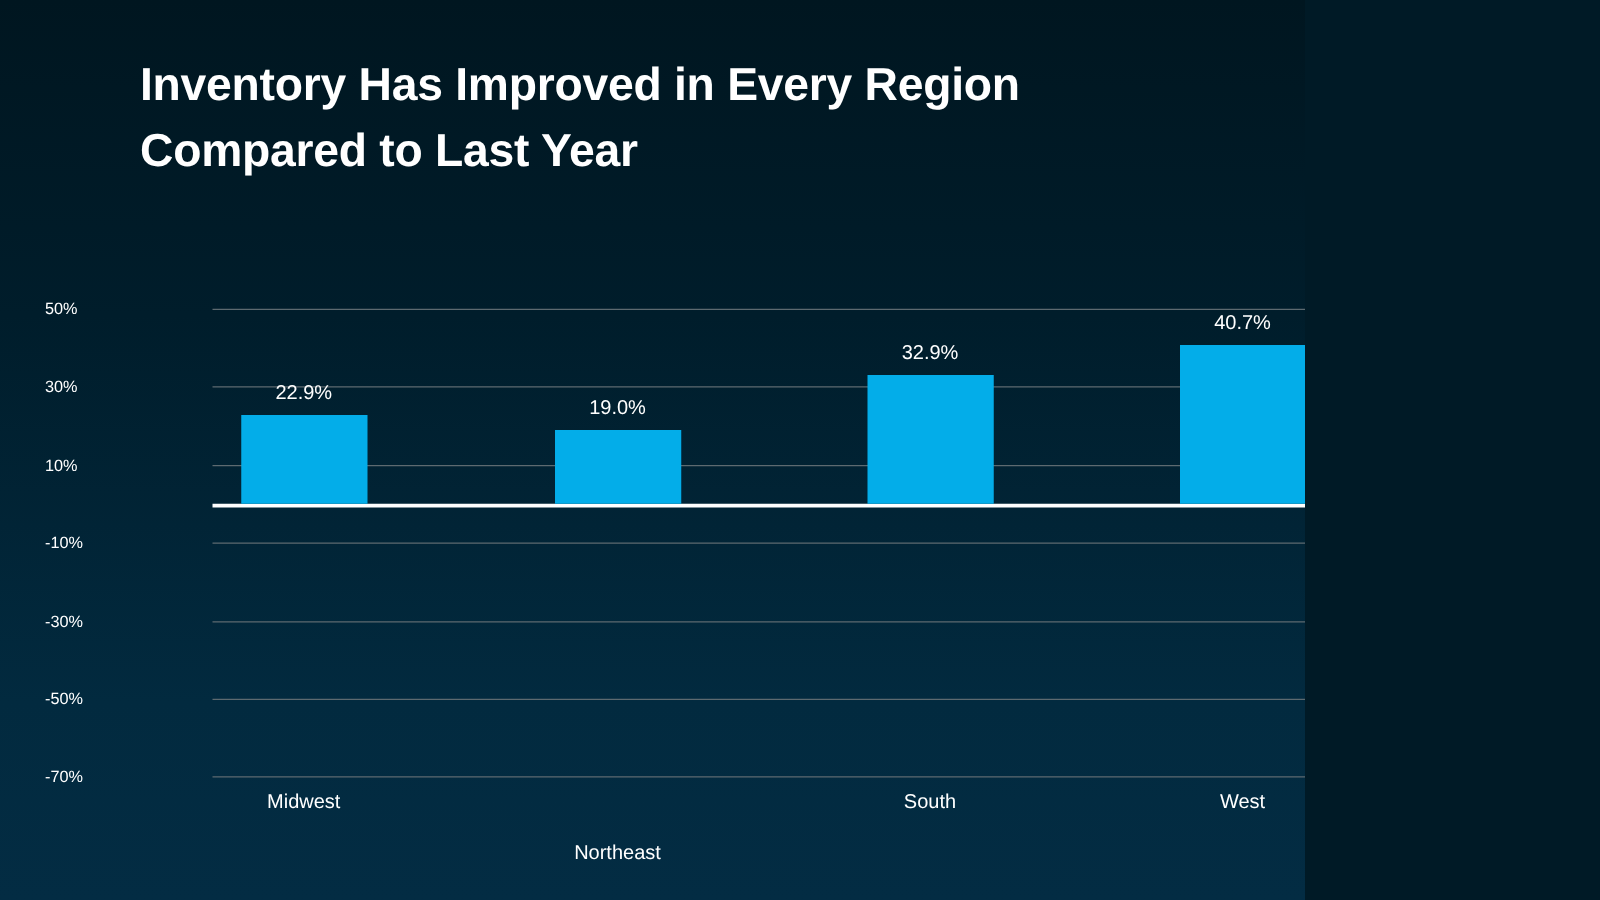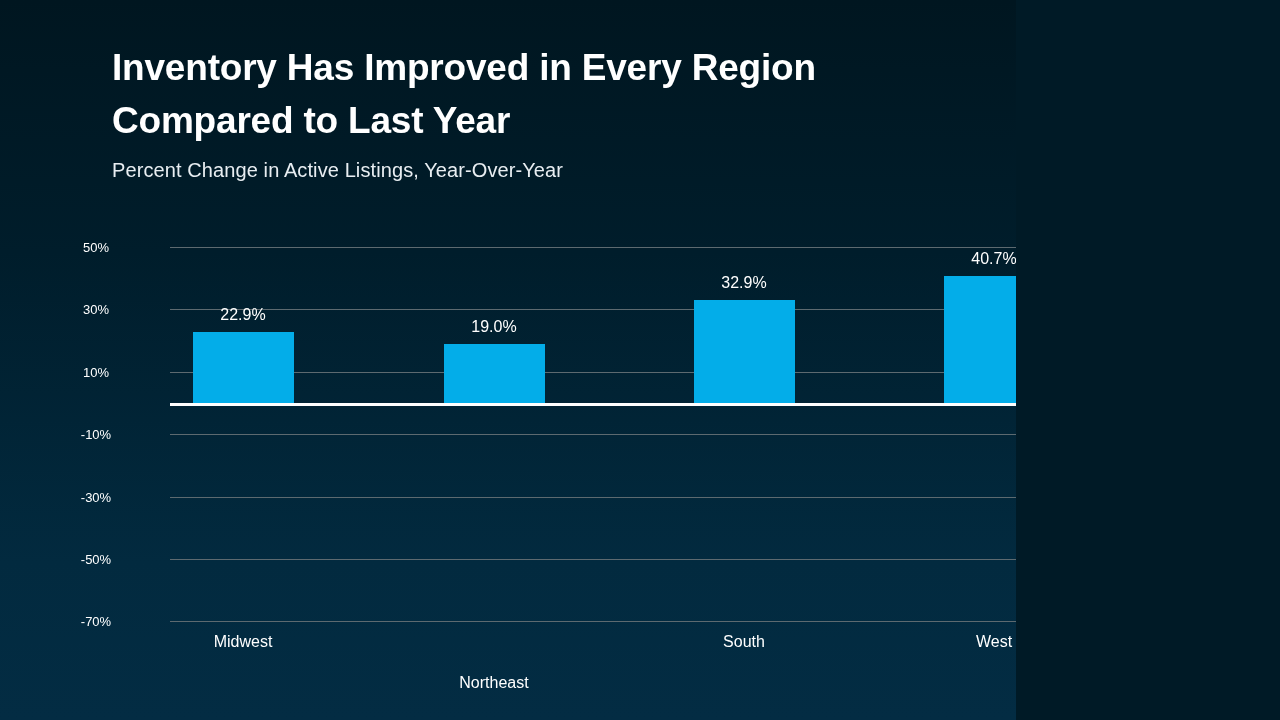--- a/index.html
+++ b/index.html
@@ -14,20 +14,21 @@
     font-family: "Liberation Sans", sans-serif;
     background: #001a26;
   }
 
   #slide {
     position: relative;
     width: 1016px;
     height: 720px;
     background: linear-gradient(180deg, #001620 0%, #001d2b 35%, #022a3f 78%, #032c43 100%);
     overflow: hidden;
+    padding-left: 28px;
   }
 
   
   #header {
     position: absolute;
     left: 112px;
     top: 42px;
     width: 1000px;
   }
   #title {
@@ -67,21 +68,21 @@
     left: 170px;
     width: 998px;
     height: 3px;
     background: #ffffff;
   }
 
   .ytick {
     position: absolute;
     right: 1124px;      
     width: 120px;
-    text-align: center;
+    text-align: left;
     font-size: 13px;
     color: #ffffff;
     transform: translateY(-50%);
     white-space: nowrap;
   }
 
   .bar {
     position: absolute;
     background: #03ade9;
   }
@@ -122,21 +123,20 @@
   }
 </style>
 </head>
 <body>
 
 <div id="slide">
 
   <div id="header">
     <div id="title">Inventory Has Improved in Every Region
 Compared to Last Year</div>
-    <div id="subtitle">Percent Change in Active Listings, Year-Over-Year</div>
   </div>
 
   <div id="chart">
     <div id="gridlines">
         <div class="gridline" style="top: 247.165px;"></div>
         <div class="gridline" style="top: 309.499px;"></div>
         <div class="gridline" style="top: 371.833px;"></div>
         <div class="gridline" style="top: 434.167px;"></div>
         <div class="gridline" style="top: 496.501px;"></div>
         <div class="gridline" style="top: 558.835px;"></div>

